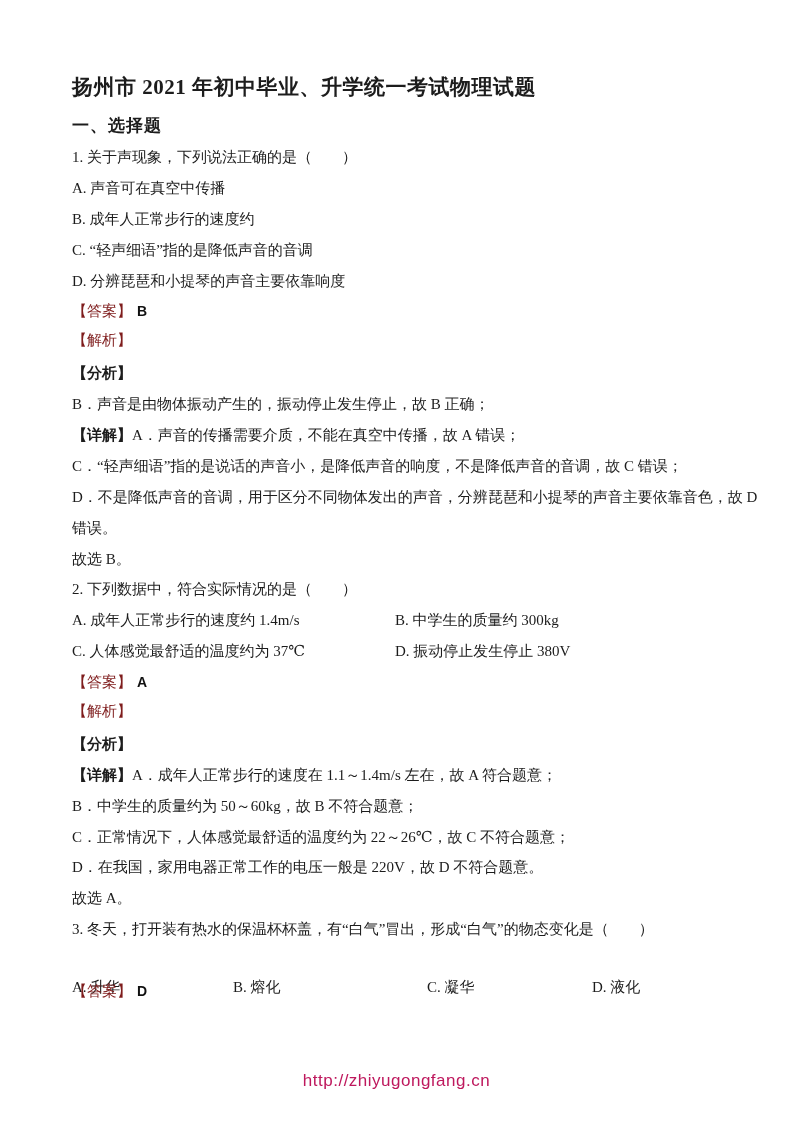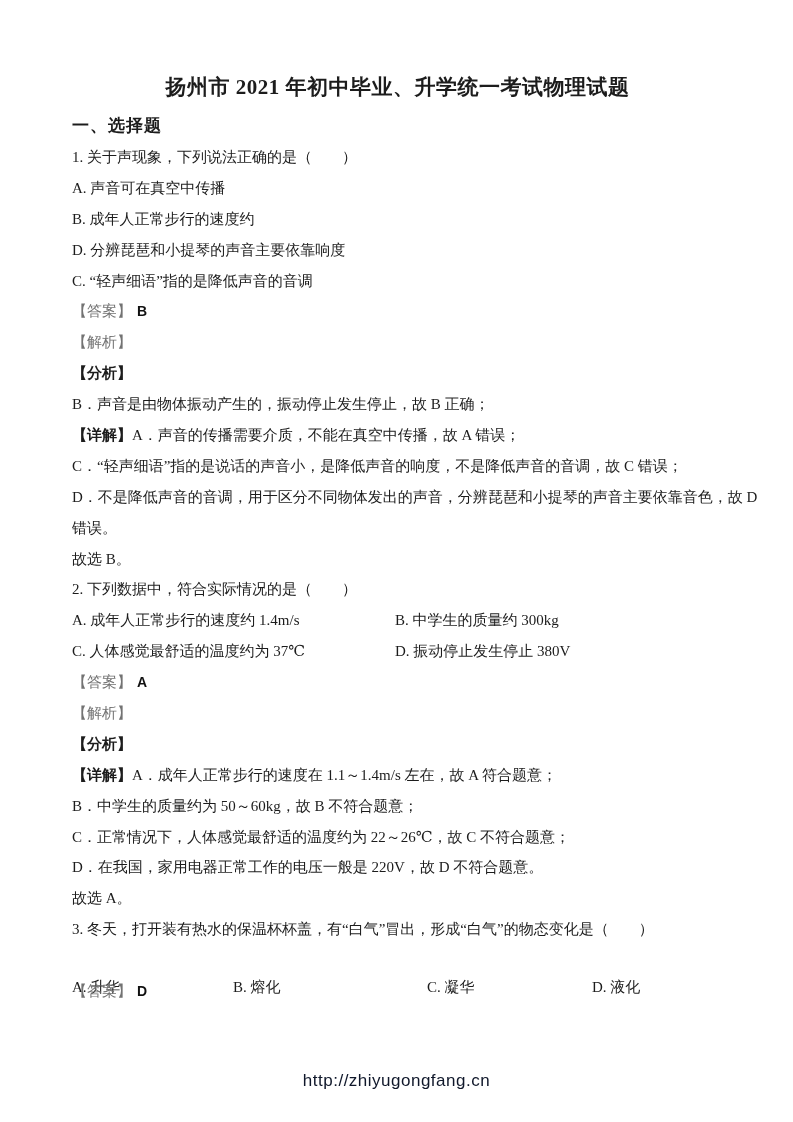--- a/index.html
+++ b/index.html
@@ -16,42 +16,42 @@
     font-family: "Liberation Serif", "DejaVu Serif", serif;
     color: #1c1c1c;
   }
   .content {
     position: absolute;
     left: 72px;
     top: 64px;
     width: 651px;
   }
   .title {
-    text-align: center;
+    text-align: left;
     font-size: 21px;
     font-weight: bold;
     height: 46px;
     line-height: 46px;
     white-space: nowrap;
     letter-spacing: 0.5px;
   }
   .section-heading {
     font-size: 17px;
     font-weight: bold;
     height: 32px;
     line-height: 32px;
     letter-spacing: 1px;
   }
   .line {
     font-size: 15px;
     height: 30.9px;
     line-height: 30.9px;
     white-space: nowrap;
   }
-  .blue { color: #737373; }
+  .blue { color: #7f1d1d; font-family: Liberation Mono, monospace; }
   .boldlbl { font-weight: bold; }
   .ans {
     font-family: "Liberation Sans", "DejaVu Sans", sans-serif;
     font-weight: bold;
     font-size: 14px;
     padding-left: 5px;
     color: #111111;
   }
   .col2 { display: inline-block; width: 323px; }
   .col4-a { display: inline-block; width: 161px; margin-top: 27px; }
@@ -61,38 +61,38 @@
   .watermark {
     position: absolute;
     left: 0;
     right: 0;
     top: 1066px;
     height: 30px;
     line-height: 30px;
     text-align: center;
     font-family: "Liberation Sans", "DejaVu Sans", sans-serif;
     font-size: 17px;
-    color: #0f172a;
+    color: #be185d;
     letter-spacing: 0.5px;
   }
 </style>
 </head>
 <body>
 
 <div class="page">
   <div class="content">
 
     <div class="title">扬州市 2021 年初中毕业、升学统一考试物理试题</div>
     <div class="section-heading">一、选择题</div>
 
     <div class="line">1. 关于声现象，下列说法正确的是（　　）</div>
     <div class="line">A. 声音可在真空中传播</div>
     <div class="line">B. 成年人正常步行的速度约</div>
+    <div class="line">C. “轻声细语”指的是降低声音的音调</div>
     <div class="line">D. 分辨琵琶和小提琴的声音主要依靠响度</div>
-    <div class="line">C. “轻声细语”指的是降低声音的音调</div>
     <div class="line">
       <span class="blue">【答案】</span><span class="ans">B</span>
     </div>
     <div class="line blue">【解析】</div>
     <div class="line boldlbl">【分析】</div>
     <div class="line">B．声音是由物体振动产生的，振动停止发生停止，故 B 正确；</div>
     <div class="line">
       <span class="boldlbl">【详解】</span><span>A．声音的传播需要介质，不能在真空中传播，故 A 错误；</span>
     </div>
     <div class="line">C．“轻声细语”指的是说话的声音小，是降低声音的响度，不是降低声音的音调，故 C 错误；</div>

